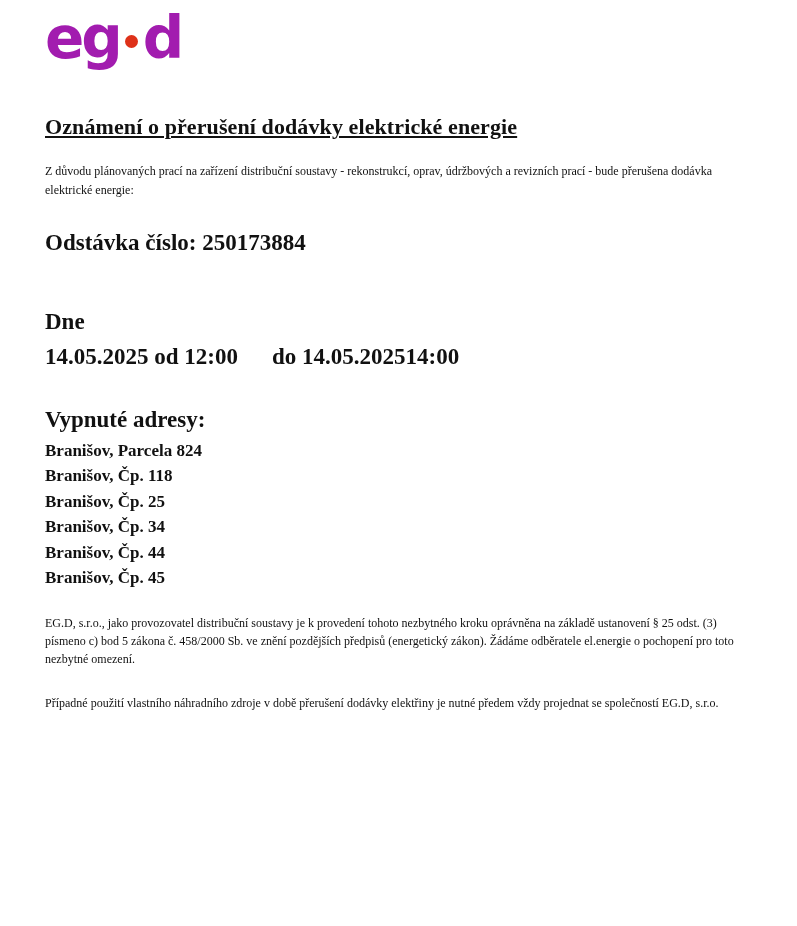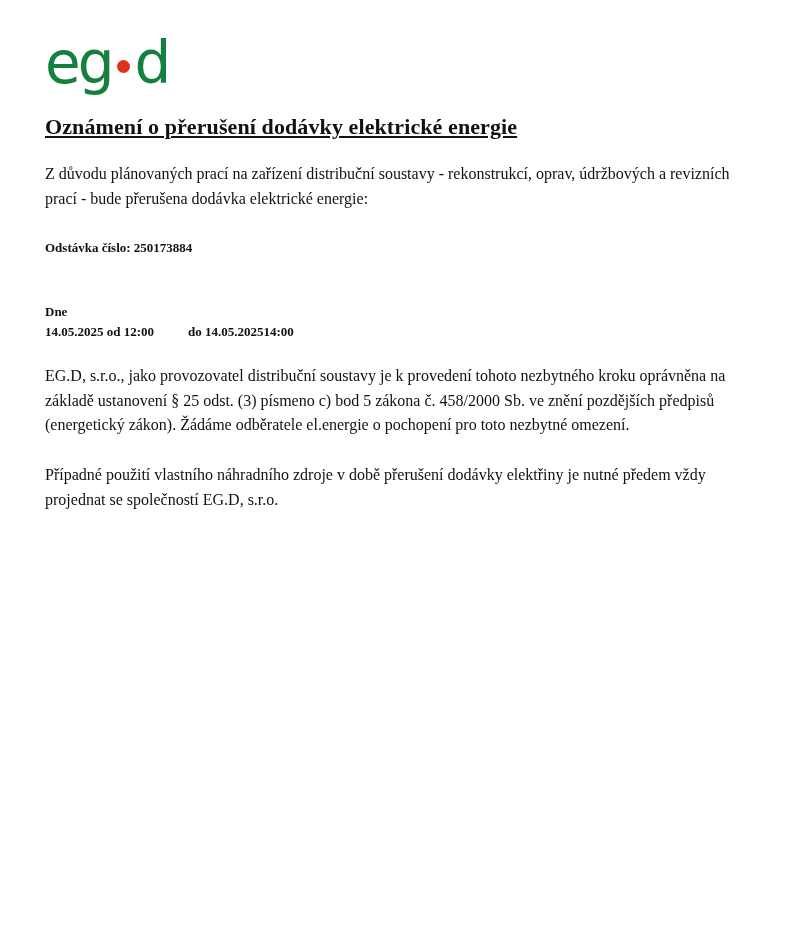--- a/index.html
+++ b/index.html
@@ -26,57 +26,56 @@
 
   
   .logo-wrap {
     padding-top: 9px;
     height: 60px;
   }
   .logo {
     display: inline-flex;
     align-items: center;
     font-family: "DejaVu Sans", "Liberation Sans", sans-serif;
-    font-weight: 400;
+    font-weight: 700;
     font-size: 58px;
     line-height: 1;
     letter-spacing: -3px;
-    color: #15803d;
+    color: #a21caf;
     user-select: none;
-    margin-top: 25px;
   }
   .logo .dot {
     display: inline-block;
     width: 13px;
     height: 13px;
     border-radius: 50%;
     background: #DE3119;
     margin: 6px 5px 0 5px;
   }
 
   
   h1.doc-title {
     font-size: 22px;
     font-weight: 700;
     margin: 45px 0 0 0;
     line-height: 1.2;
     letter-spacing: 0.1px;
     text-decoration: underline;
   }
   p, .line {
-    font-size: 16px;
+    font-size: 12px;
     line-height: 1.52;
     margin: 0;
   }
   .para {
     margin-top: 22px;
   }
   .bold-block {
     font-weight: 700;
-    font-size: 13px;
+    font-size: 23px;
     line-height: 1.52;
   }
   .mt-lead {
     margin-top: 27px;
   }
   .mt-sec {
     margin-top: 44px;
   }
   .mt-addr {
     margin-top: 28px;
@@ -118,20 +117,29 @@
     <div class="bold-block mt-lead">Odstávka číslo: 250173884</div>
 
     <div class="mt-sec">
       <div class="bold-block">Dne</div>
       <div class="bold-block">
         <span>14.05.2025 od 12:00</span><span class="time-gap"></span><span>do 14.05.202514:00</span>
       </div>
     </div>
 
 
+    <div class="mt-addr">
+      <div class="bold-block">Vypnuté adresy:</div>
+      <div class="addr-line">Branišov, Parcela 824</div>
+      <div class="addr-line">Branišov, Čp. 118</div>
+      <div class="addr-line">Branišov, Čp. 25</div>
+      <div class="addr-line">Branišov, Čp. 34</div>
+      <div class="addr-line">Branišov, Čp. 44</div>
+      <div class="addr-line">Branišov, Čp. 45</div>
+    </div>
 
     <p class="mt-body">EG.D, s.r.o., jako provozovatel distribuční soustavy je k provedení tohoto nezbytného kroku oprávněna na základě ustanovení § 25 odst. (3) písmeno c) bod 5 zákona č. 458/2000 Sb. ve znění pozdějších předpisů (energetický zákon). Žádáme odběratele el.energie o pochopení pro toto nezbytné omezení.</p>
 
 
     <p class="mt-para">Případné použití vlastního náhradního zdroje v době přerušení dodávky elektřiny je nutné předem vždy projednat se společností EG.D, s.r.o.</p>
 
   </div>
 </div>
 
 </body></html>

